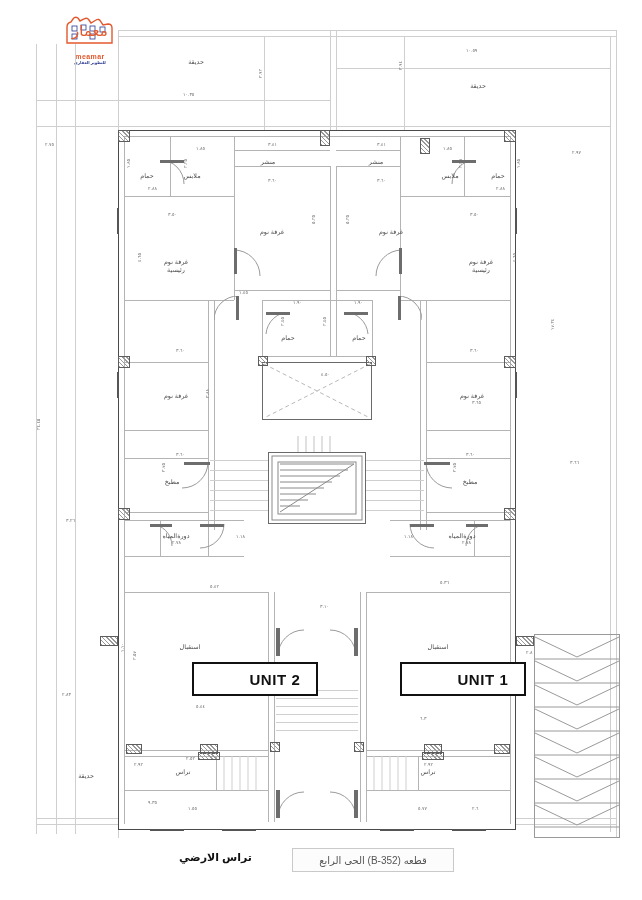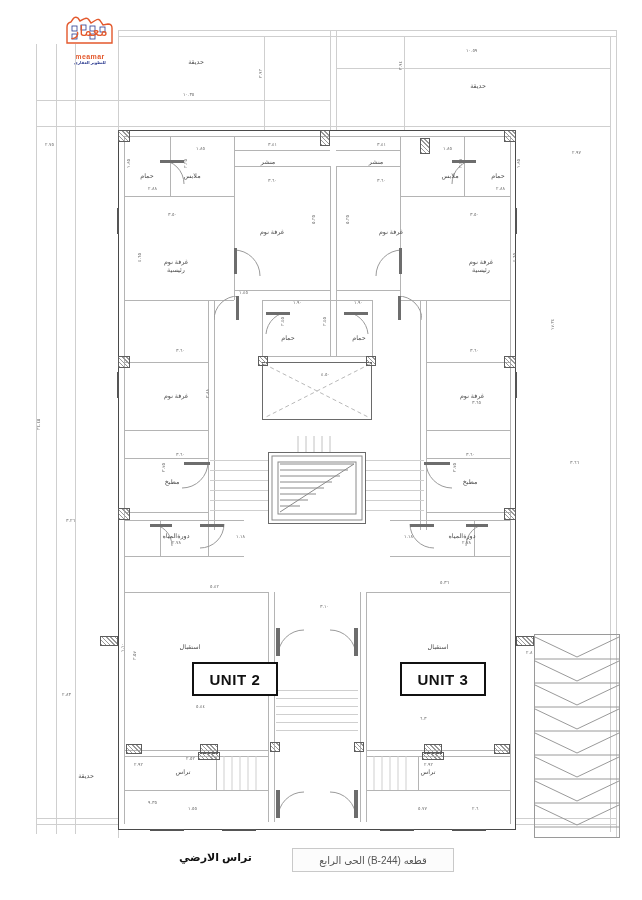--- a/index.html
+++ b/index.html
@@ -36,21 +36,21 @@
 
   .rlbl{position:absolute;font-size:6.4px;color:#4a4a4a;white-space:nowrap;
         direction:rtl;text-align:center;line-height:7.4px;}
 
   .dim{position:absolute;font-size:4.6px;color:#6e6e6e;white-space:nowrap;
        letter-spacing:.1px;font-family:"DejaVu Sans",sans-serif;}
   .dim.v{transform:rotate(-90deg);transform-origin:0 0;}
 
   .unitbox{position:absolute;border:2.4px solid #111;background:#fff;
       font-size:15px;font-weight:700;color:#111;display:flex;align-items:center;
-      justify-content:center;letter-spacing:.6px;font-family:"Liberation Sans",sans-serif;}
+      justify-content:center;letter-spacing:.6px;font-family:"Liberation Sans",sans-serif;padding-left:40px;}
 
   .stair line,.stair rect{stroke:#8a8a8a;fill:none;}
 
   #titlebar{position:absolute;left:0;top:848px;width:642px;height:26px;}
   #t-ground{position:absolute;right:390px;top:851px;font-size:11px;font-weight:700;
       color:#111;direction:rtl;}
   #t-plot{position:absolute;left:292px;top:848px;width:160px;height:22px;
       border:1px solid #c9c9c9;background:#fcfcfc;display:flex;align-items:center;
       justify-content:center;font-size:10px;color:#555;direction:rtl;}
 </style>
@@ -346,21 +346,21 @@
       <path d="M1 123 L43 143 L85 123"></path>
         <line x1="1" y1="145" x2="85" y2="145"></line>
       <path d="M1 147 L43 167 L85 147"></path>
         <line x1="1" y1="169" x2="85" y2="169"></line>
       <path d="M1 171 L43 191 L85 171"></path>
         <line x1="1" y1="193" x2="85" y2="193"></line>
     </g>
   </svg>
 
   <div class="unitbox" style="left:192px;top:662px;width:82px;height:30px;">UNIT 2</div>
-  <div class="unitbox" style="left:400px;top:662px;width:82px;height:30px;">UNIT 3</div>
+  <div class="unitbox" style="left:400px;top:662px;width:82px;height:30px;">UNIT 1</div>
 
   <div id="room-layer">
       <div class="rlbl" style="left: 172px; top: 58px; width: 48px;">حديقة</div>
       <div class="rlbl" style="left: 454px; top: 82px; width: 48px;">حديقة</div>
       <div class="rlbl" style="left: 123px; top: 172px; width: 48px;">حمام</div>
       <div class="rlbl" style="left: 168px; top: 172px; width: 48px;">ملابس</div>
       <div class="rlbl" style="left: 244px; top: 158px; width: 48px;">منشر</div>
       <div class="rlbl" style="left: 352px; top: 158px; width: 48px;">منشر</div>
       <div class="rlbl" style="left: 426px; top: 172px; width: 48px;">ملابس</div>
       <div class="rlbl" style="left: 474px; top: 172px; width: 48px;">حمام</div>
@@ -445,15 +445,15 @@
       <div class="dim" style="left: 186px; top: 756px;">٢.٥٢</div>
       <div class="dim" style="left: 148px; top: 800px;">٩.٣٥</div>
       <div class="dim" style="left: 418px; top: 806px;">٥.٧٧</div>
       <div class="dim" style="left: 188px; top: 806px;">١.٥٥</div>
       <div class="dim" style="left: 472px; top: 806px;">٢.٦</div>
       <div class="dim" style="left: 526px; top: 650px;">٢.٨</div>
     </div>
 
   <div id="titlebar"></div>
   <div id="t-ground">تراس الارضي</div>
-  <div id="t-plot">قطعه (244-B) الحى الرابع</div>
+  <div id="t-plot">قطعه (352-B) الحى الرابع</div>
 
 </div>
 
 </body></html>

